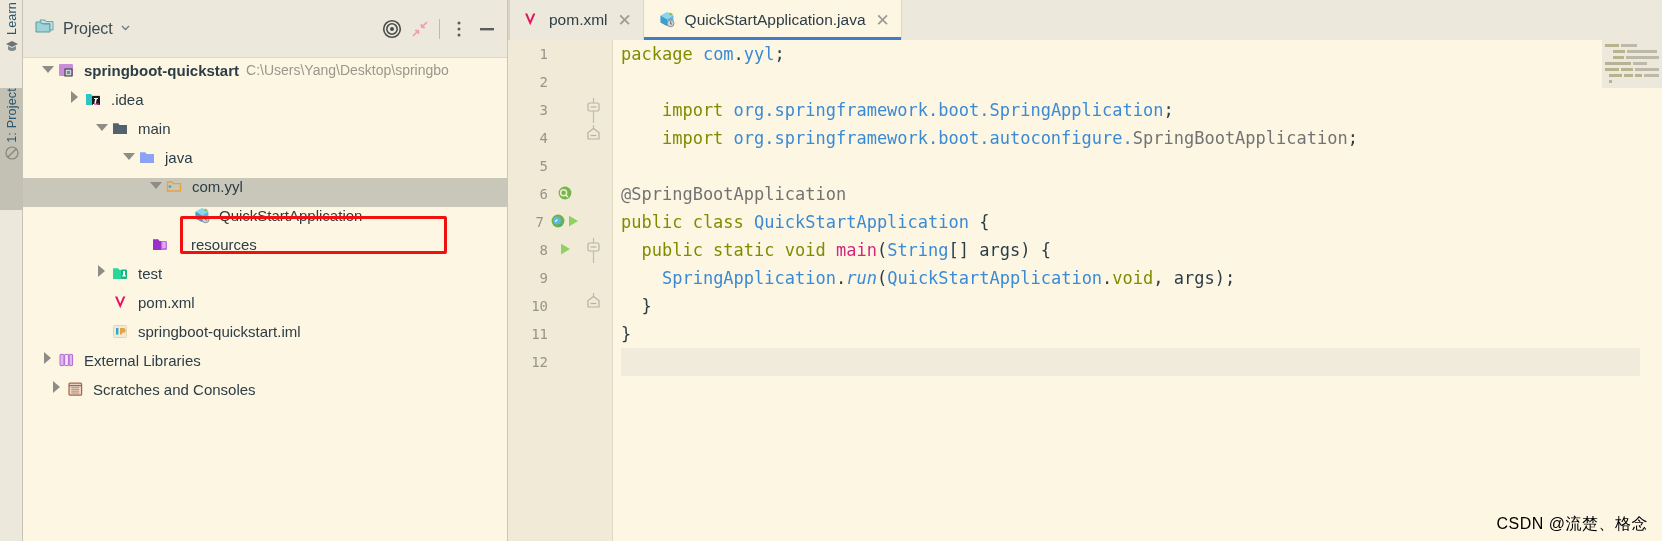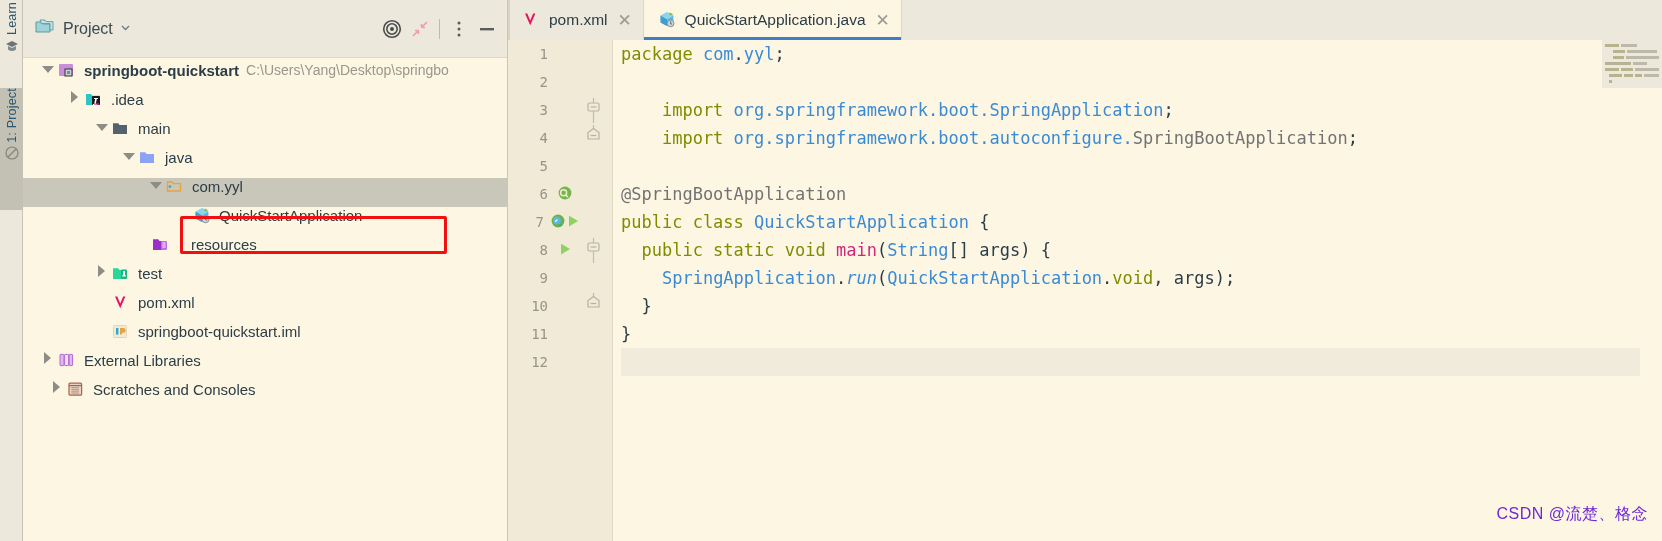--- a/index.html
+++ b/index.html
@@ -205,23 +205,23 @@
     position: absolute; right: 0; top: 0;
     width: 60px; height: 48px;
     background: #ecE8dc;
     padding: 4px 3px;
   }
   .mm-line { height: 3px; margin-bottom: 3px; display: flex; gap: 2px; }
   .mm-seg { height: 3px; }
 
   .watermark {
     position: absolute;
-    right: 14px; bottom: 16px;
+    right: 14px; bottom: 6px;
     font-size: 16px;
-    color: #6d28d9;
+    color: #000000;
     letter-spacing: .5px;
     white-space: nowrap;
   }
   .editor-divider {
     position: absolute; left: 0; top: 0; bottom: 0; width: 2px;
     background: #d8d3c2;
   }
 </style>
 </head>
 <body>

